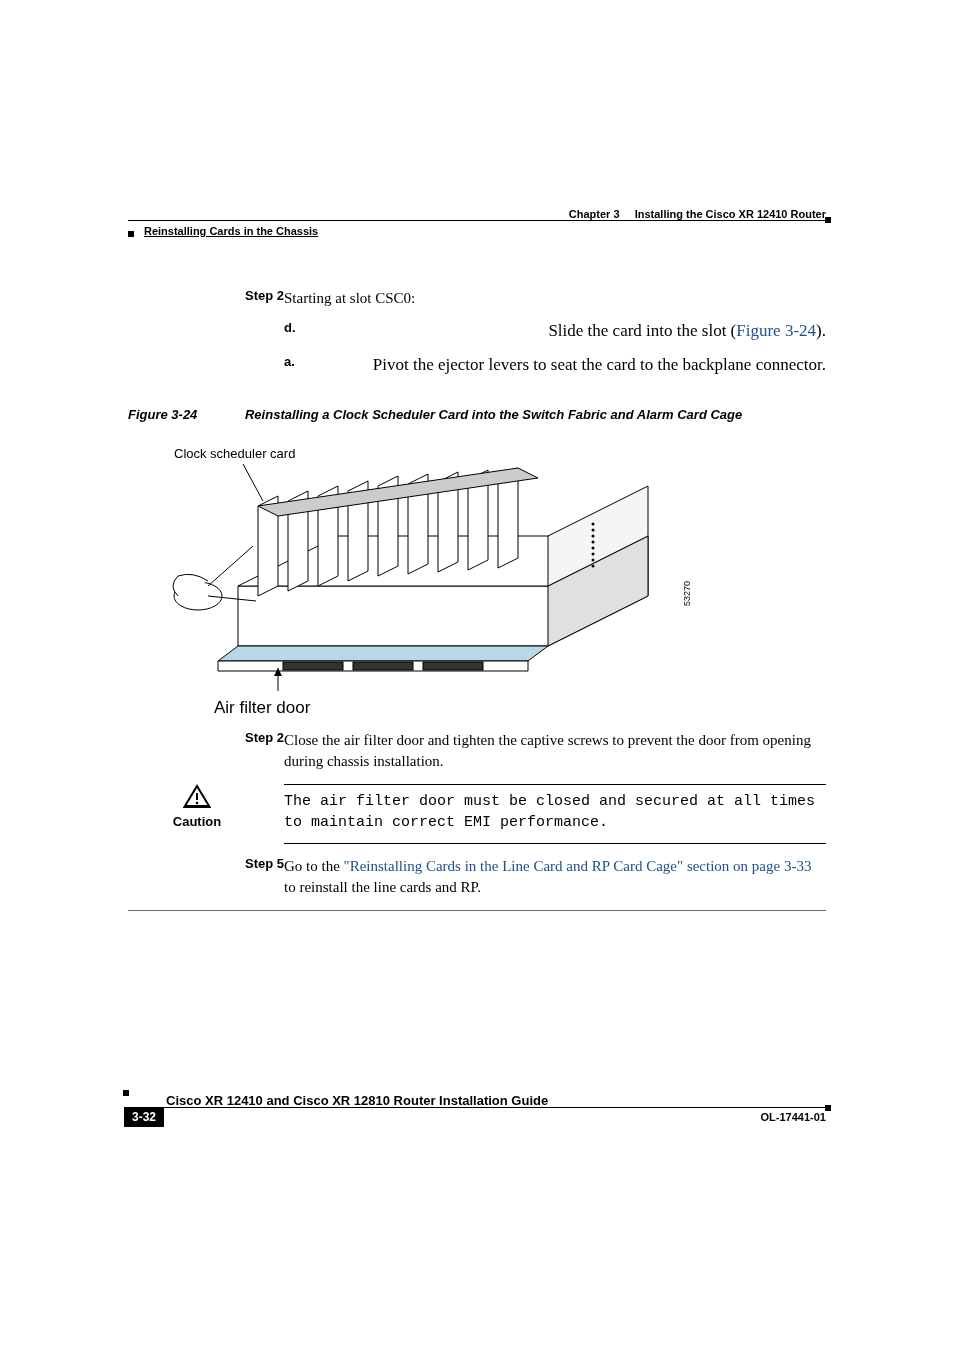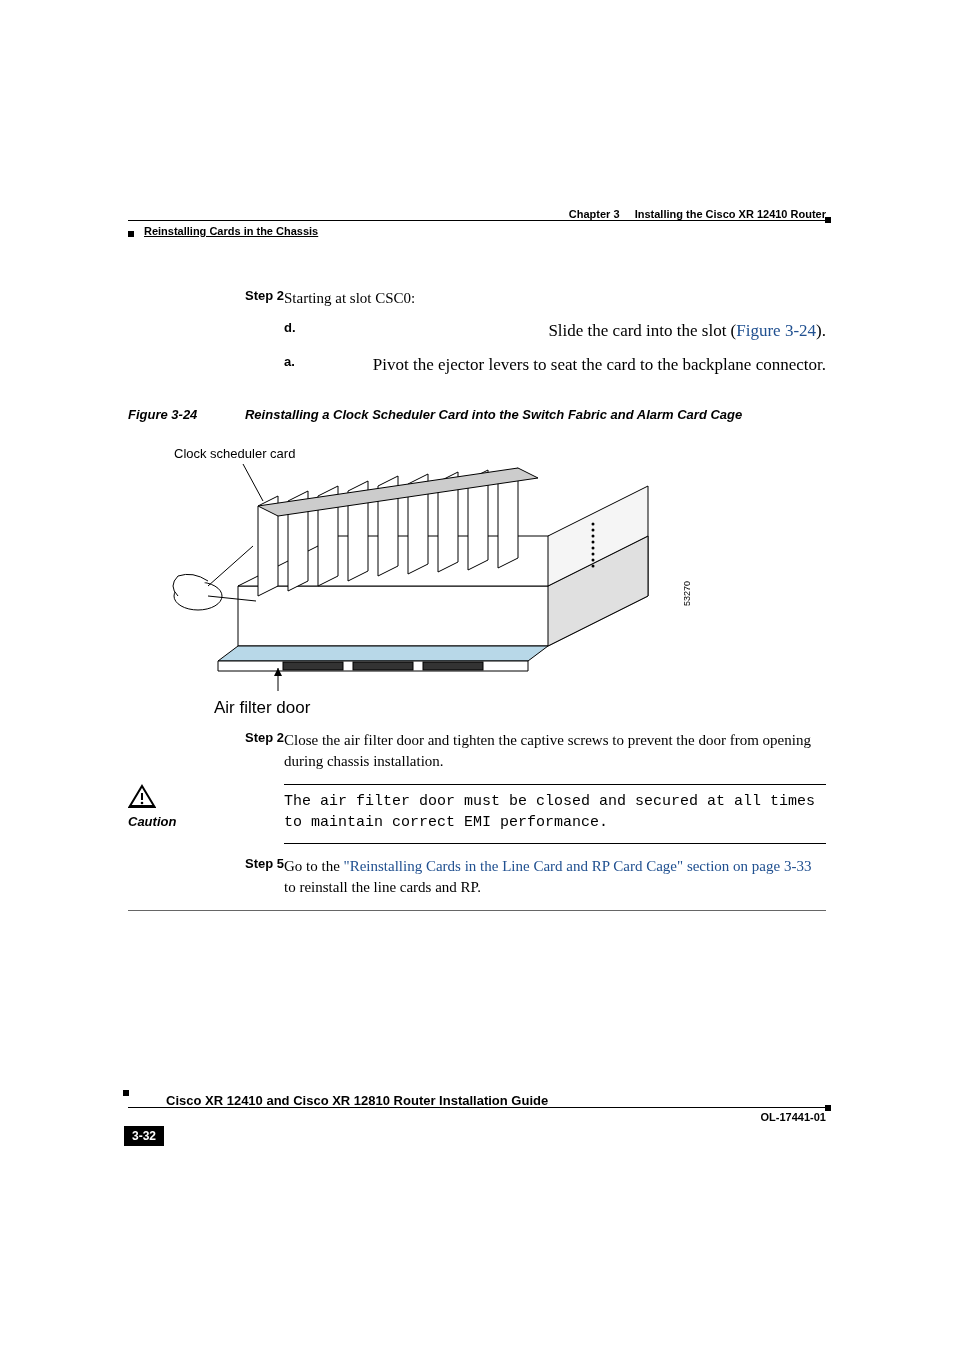--- a/index.html
+++ b/index.html
@@ -130,24 +130,23 @@
   }
   .fig-svg { display:block; margin-left: 20px; }
   .caution-block {
     display: flex;
     margin-top: 12px;
     margin-bottom: 10px;
   }
   .caution-left {
     width: 156px;
     flex-shrink: 0;
-    text-align: left;
+    text-align: center;
     padding-right: 18px;
     box-sizing: border-box;
-    font-style: italic;
   }
   .caution-icon {
     display: inline-block;
   }
   .caution-label {
     font-family: Arial, Helvetica, sans-serif;
     font-weight: bold;
     font-size: 13px;
     margin-top: 2px;
   }
@@ -194,21 +193,20 @@
   .page-num-box {
     position: absolute;
     left: -4px;
     top: -1px;
     background: #000;
     color: #fff;
     font-family: Arial, Helvetica, sans-serif;
     font-weight: bold;
     font-size: 12px;
     padding: 3px 8px;
-    margin-top: 19px;
   }
   .doc-id {
     font-family: Arial, Helvetica, sans-serif;
     font-weight: bold;
     font-size: 11px;
   }
   .footer-line::after {
     content: "";
     position: absolute;
     right: -5px;

